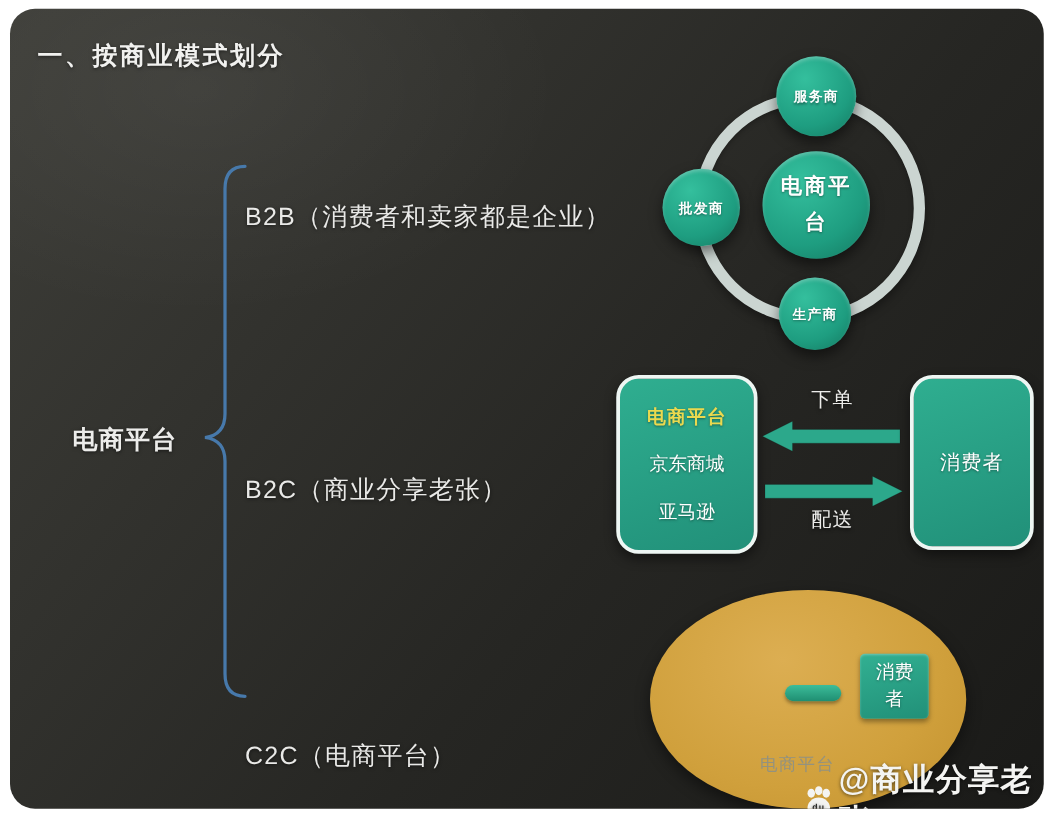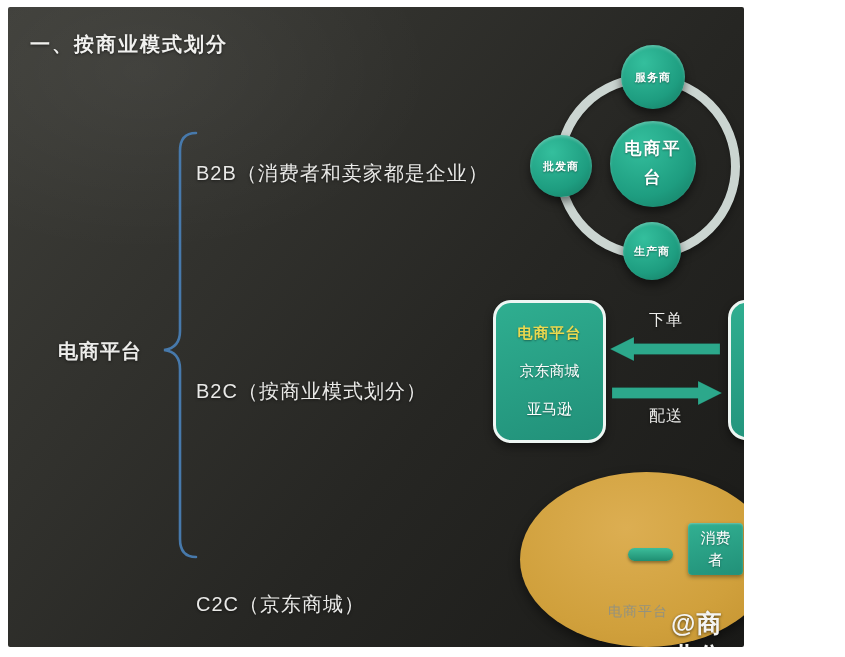--- a/index.html
+++ b/index.html
@@ -6,22 +6,22 @@
   body {
     font-family: "Liberation Sans", "DejaVu Sans", sans-serif;
     background:#ffffff;
     width:845px; height:657px; overflow:hidden;
   }
   .frame {
     position:relative; width:845px; height:657px;
     background:#ffffff; border-radius:10px; overflow:hidden;
   }
   .canvas {
-    position:absolute; left:8px; top:7px; width:736px; height:640px;
-    border-radius:2px; overflow:hidden;
+    position:absolute; left:8px; top:7px; width:827px; height:640px;
+    border-radius:20px; overflow:hidden;
     background:linear-gradient(128deg,#3e3e39 0%,#32322e 30%,#262623 60%,#1a1a18 100%);
   }
   .canvas::before {
     content:""; position:absolute; inset:0;
     background:radial-gradient(ellipse 420px 260px at 18% 10%, rgba(255,255,255,0.05), rgba(0,0,0,0) 70%);
     pointer-events:none;
   }
   .txt { position:absolute; color:#ececea; text-shadow:0 1px 3px rgba(0,0,0,.55); white-space:nowrap; }
   .title { left:22px; top:24px; font-size:20px; font-weight:bold; letter-spacing:2px; color:#f1f1ef; }
   .root-label { left:50px; top:331px; font-size:20px; font-weight:bold; letter-spacing:1px; }
@@ -113,22 +113,22 @@
 
     <div class="txt title">一、按商业模式划分</div>
 
     <div class="txt root-label">电商平台</div>
 
     <svg class="bracket-svg" width="60" height="455" viewBox="0 0 60 455">
       <path d="M46 14 Q30 14 30 32 L30 212 Q30 229 14 231 Q30 233 30 250 L30 420 Q30 438 46 438" fill="none" stroke="#4779ab" stroke-width="2.6" stroke-linecap="round"></path>
     </svg>
 
     <div class="txt branch branch-b2b">B2B（消费者和卖家都是企业）</div>
-    <div class="txt branch branch-b2c">B2C（按商业模式划分）</div>
-    <div class="txt branch branch-c2c">C2C（京东商城）</div>
+    <div class="txt branch branch-b2c">B2C（商业分享老张）</div>
+    <div class="txt branch branch-c2c">C2C（电商平台）</div>
 
     <div class="ring"></div>
 
     <div class="bubble bubble-center">
       <span class="bubble-label">电商平台</span>
     </div>
     <div class="bubble bubble-sat sat-top">
       <span>服务商</span>
     </div>
     <div class="bubble bubble-sat sat-left">

